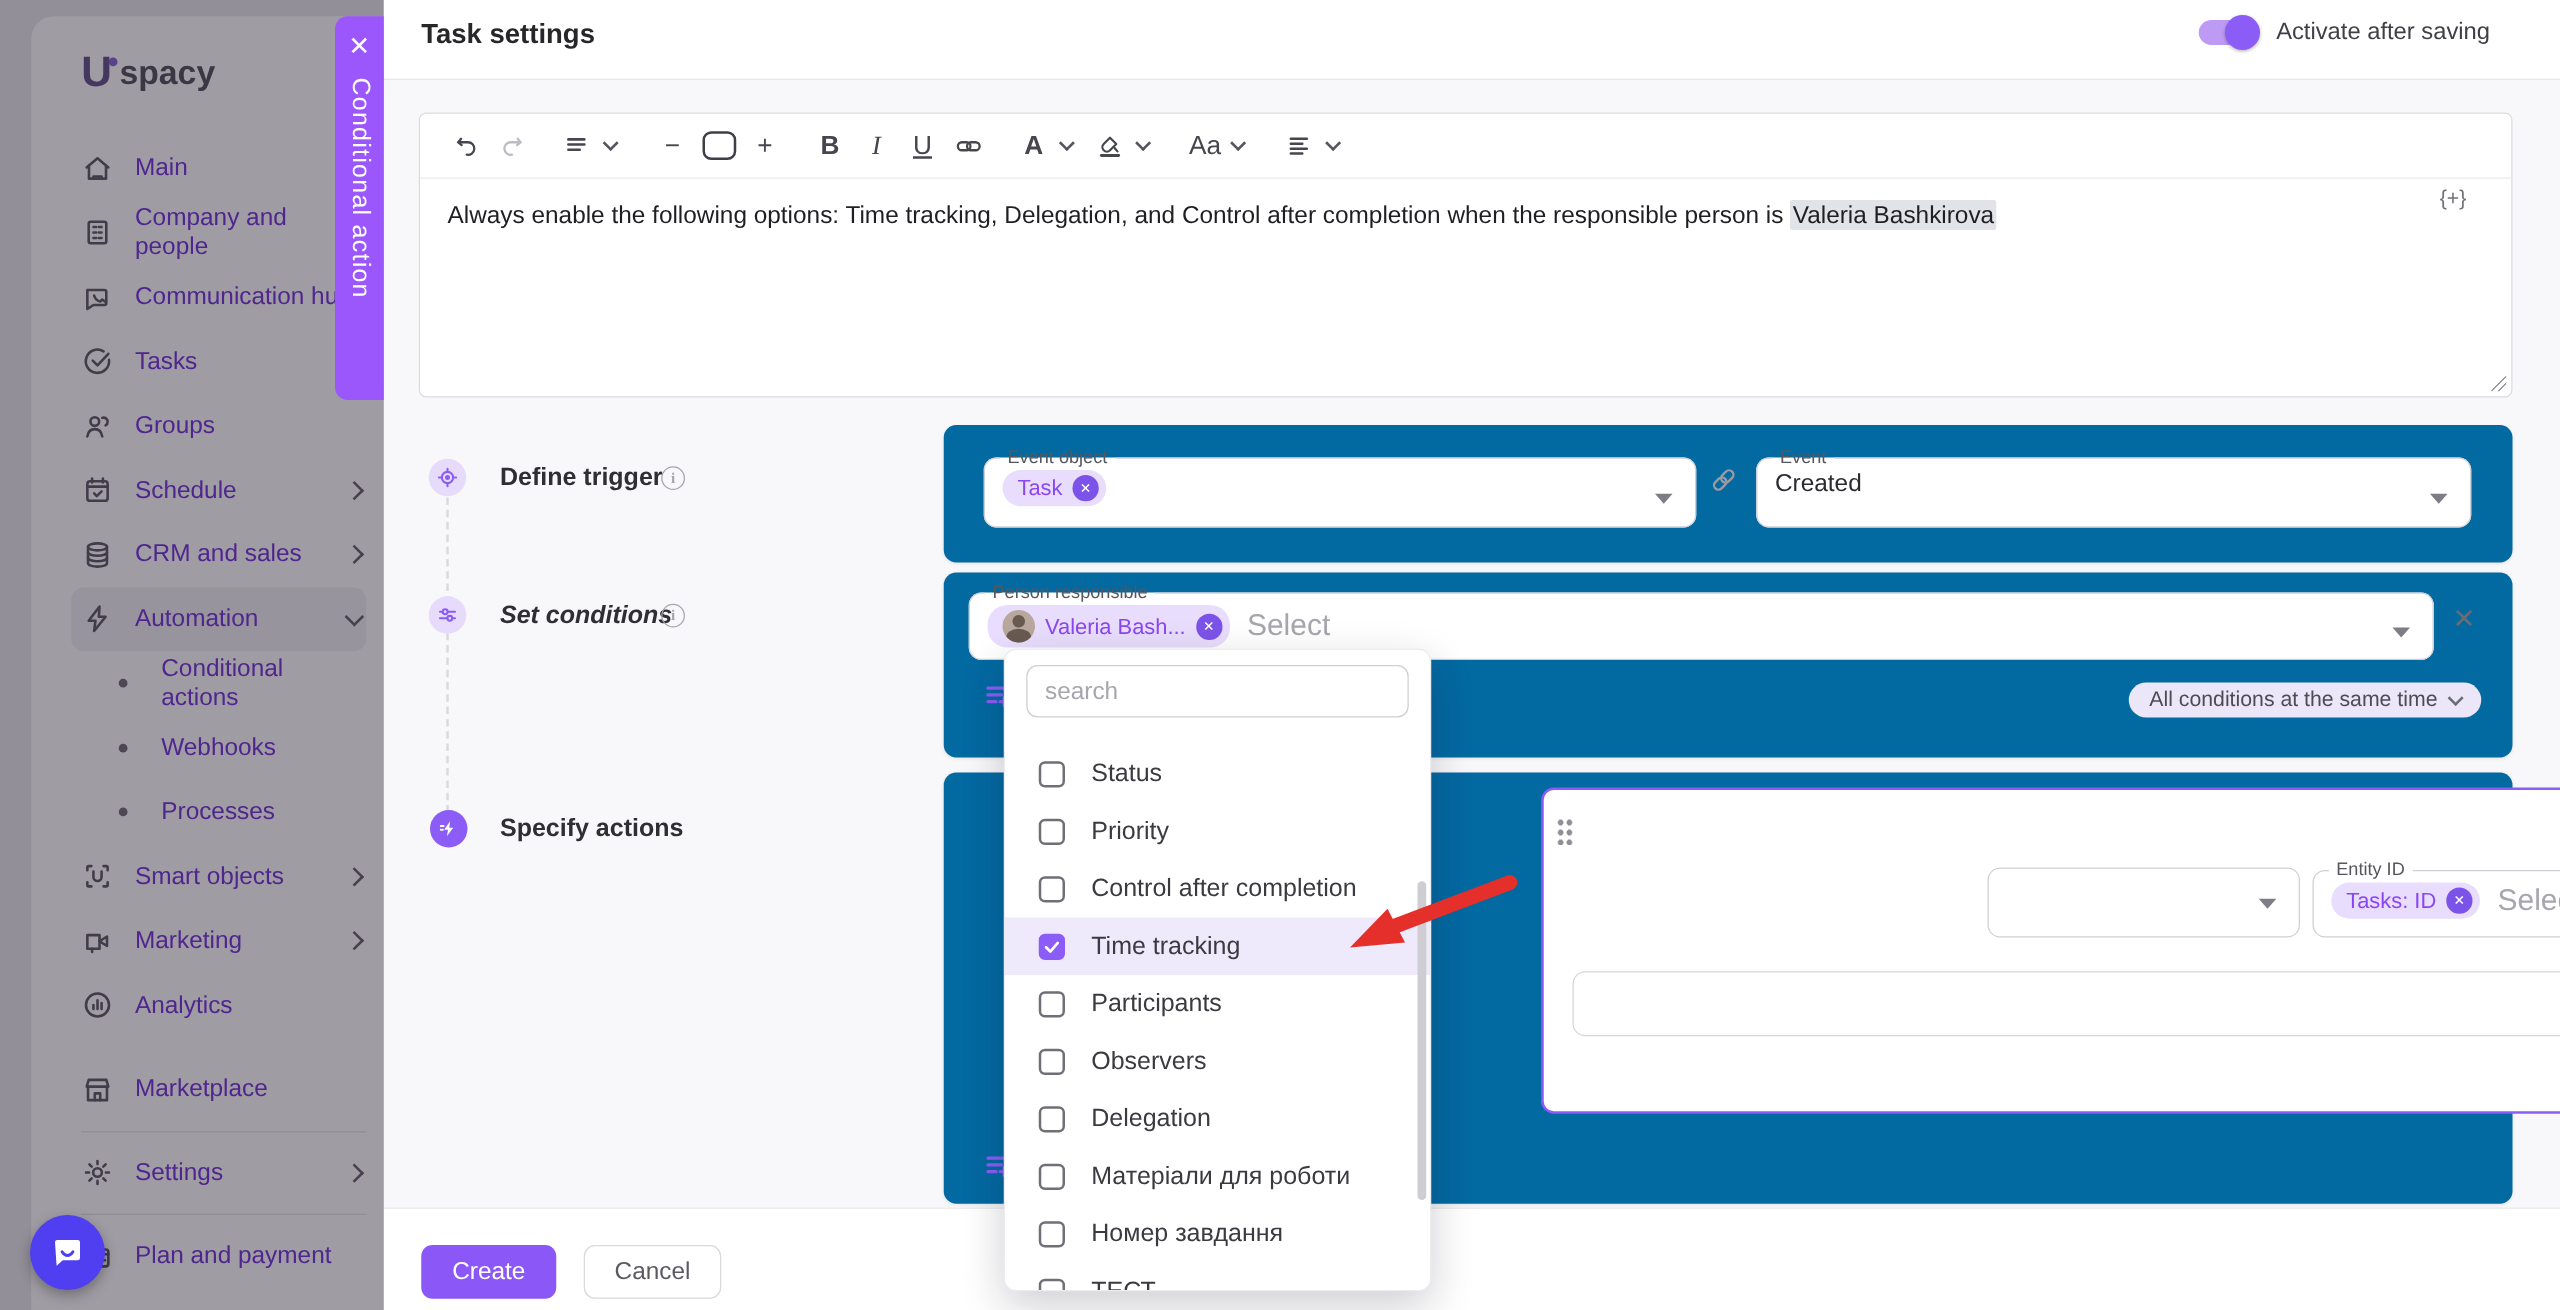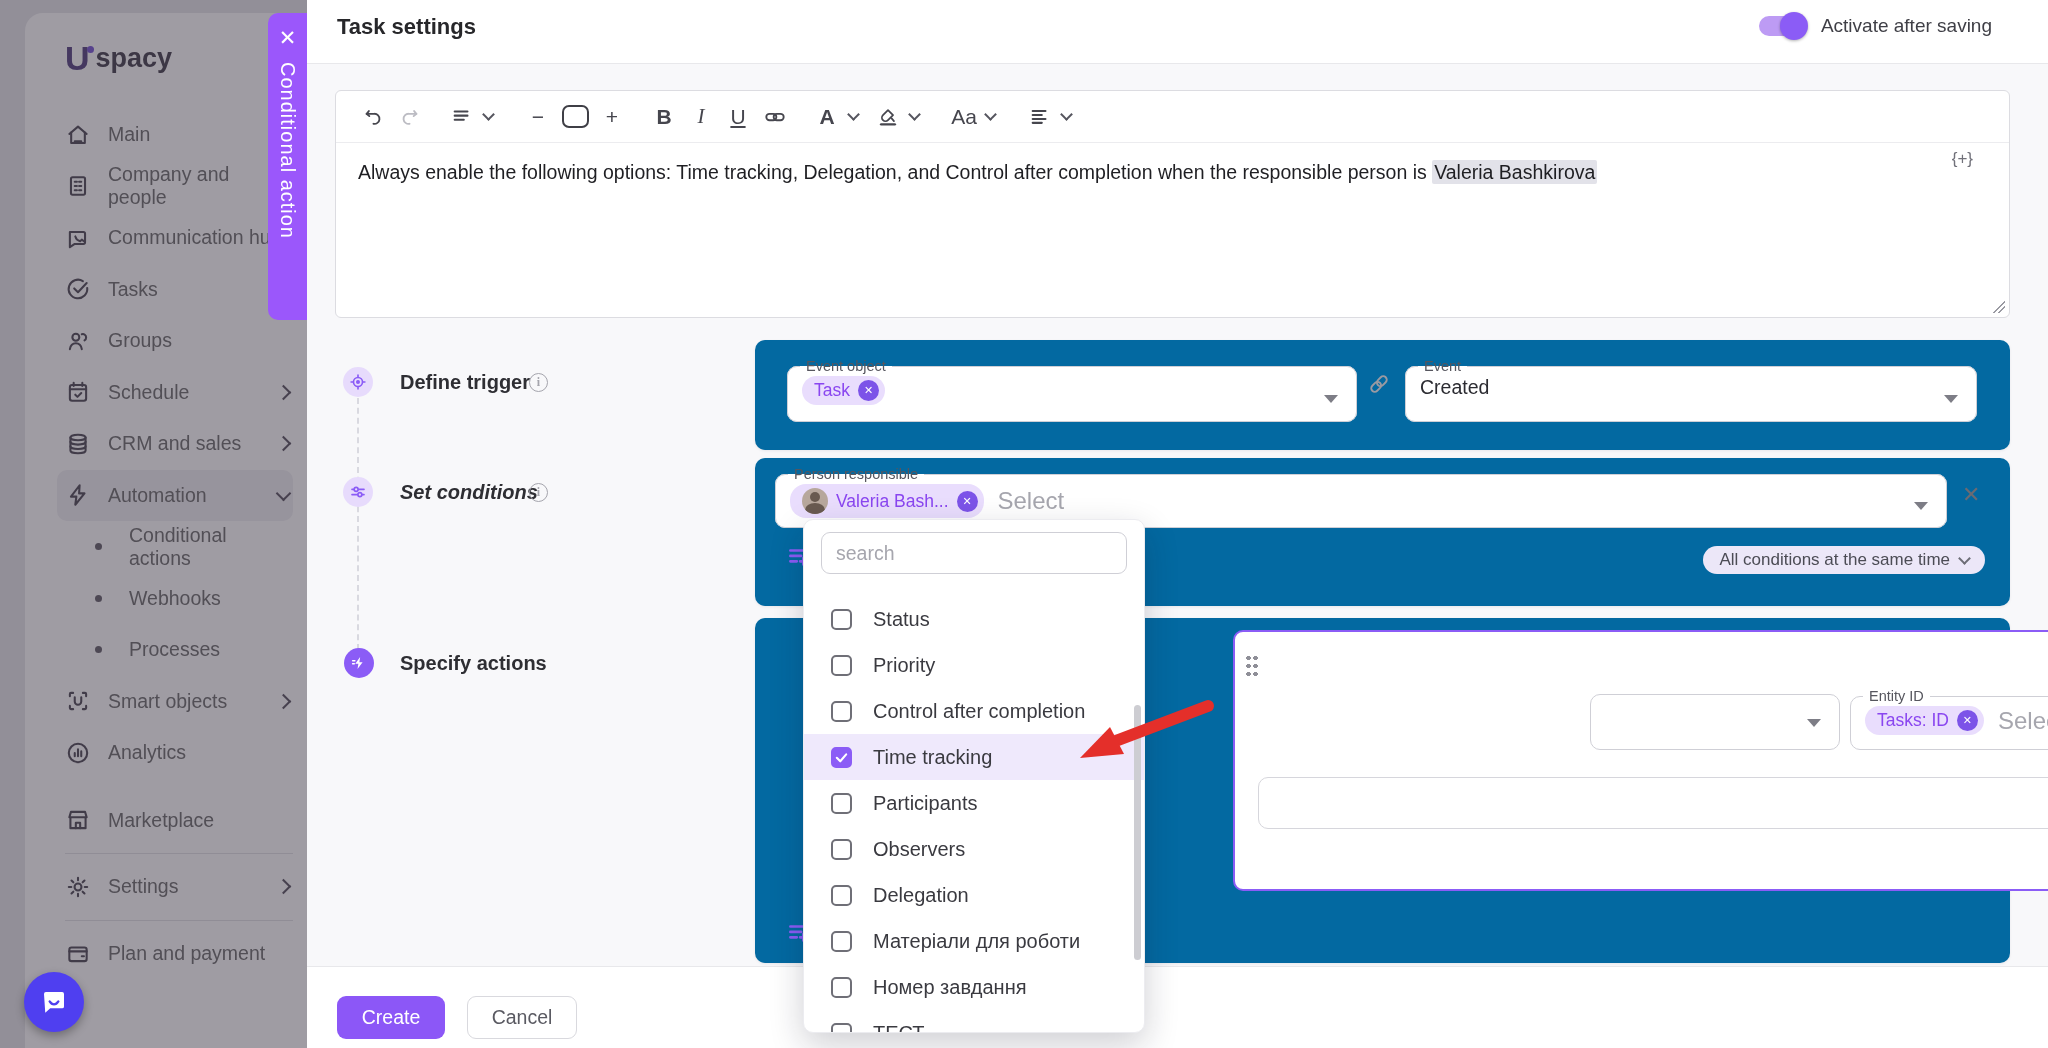--- a/index.html
+++ b/index.html
@@ -8,21 +8,21 @@
   #stage { position:relative; width:2048px; height:1048px; overflow:hidden; }
 
   
   #sidebar-card { position:absolute; left:25px; top:13px; width:282px; height:1035px;
                   background:#fff; border-radius:18px 0 0 0; }
   #logo { position:absolute; left:40px; top:26px; display:flex; align-items:center; }
   #logo .u { font-size:34px; font-weight:bold; color:#5b4a86; letter-spacing:-1px; }
   #logo .dot { width:7px; height:7px; background:#7c5cd6; border-radius:50%; margin:-18px 2px 0 -2px; }
   #logo .rest { font-size:27px; font-weight:600; color:#4c4754; }
   #menu { position:absolute; left:40px; top:96px; right:14px; }
-  .side-item { height:51.5px; display:flex; align-items:center; gap:17px; color:#737373;
+  .side-item { height:51.5px; display:flex; align-items:center; gap:17px; color:#6d28d9;
                font-size:19.5px; position:relative; border-radius:10px; cursor:pointer; }
   .side-item.active { background:#f1f0f4; padding-left:8px; margin-left:-8px; }
   .si-icon { width:26px; height:26px; flex:0 0 26px; color:#55505c; display:flex; }
   .si-icon svg { width:26px; height:26px; }
   .bullet { width:7px; height:7px; border-radius:50%; background:#6b6670; margin:0 10px 0 30px; flex:0 0 7px; }
   .chev-r, .chev-d { position:absolute; right:4px; width:11px; height:11px; border-right:2.2px solid #5f5a66;
              border-bottom:2.2px solid #5f5a66; }
   .chev-r { transform:rotate(-45deg); }
   .chev-d { transform:rotate(45deg); top:18px; }
   .side-divider { border:none; border-top:1.5px solid #e3e3e7; margin:7px 0; }
@@ -258,20 +258,31 @@
             <svg viewBox="0 0 24 24" fill="none" stroke="currentColor" stroke-width="1.9" stroke-linecap="round">
               <path d="M7.5 4.5H5.5a1 1 0 0 0-1 1v2M16.5 4.5h2a1 1 0 0 1 1 1v2M7.5 19.5H5.5a1 1 0 0 1-1-1v-2M16.5 19.5h2a1 1 0 0 0 1-1v-2"></path>
               <path d="M9 8.5v4a3 3 0 0 0 6 0v-4"></path>
             </svg>
           </span>
         <span>Smart objects</span>
         <span class="chev-r"></span>
       </div>
       <div class="side-item">
         <span class="si-icon">
+            <svg viewBox="0 0 24 24" fill="none" stroke="currentColor" stroke-width="1.9" stroke-linecap="round" stroke-linejoin="round">
+              <path d="M4.5 7.5h9v10h-9z" rx="2"></path>
+              <path d="M13.5 12 19 8.5v7z"></path>
+              <path d="M8 17.5v2.5"></path>
+            </svg>
+          </span>
+        <span>Marketing</span>
+        <span class="chev-r"></span>
+      </div>
+      <div class="side-item">
+        <span class="si-icon">
             <svg viewBox="0 0 24 24" fill="none" stroke="currentColor" stroke-width="1.9" stroke-linecap="round">
               <circle cx="12" cy="12" r="8.5"></circle>
               <path d="M9 15v-3M12 15V8.5M15 15v-4.5"></path>
             </svg>
           </span>
         <span>Analytics</span>
       </div>
       <div class="spacer16"></div>
       <div class="side-item">
         <span class="si-icon">

